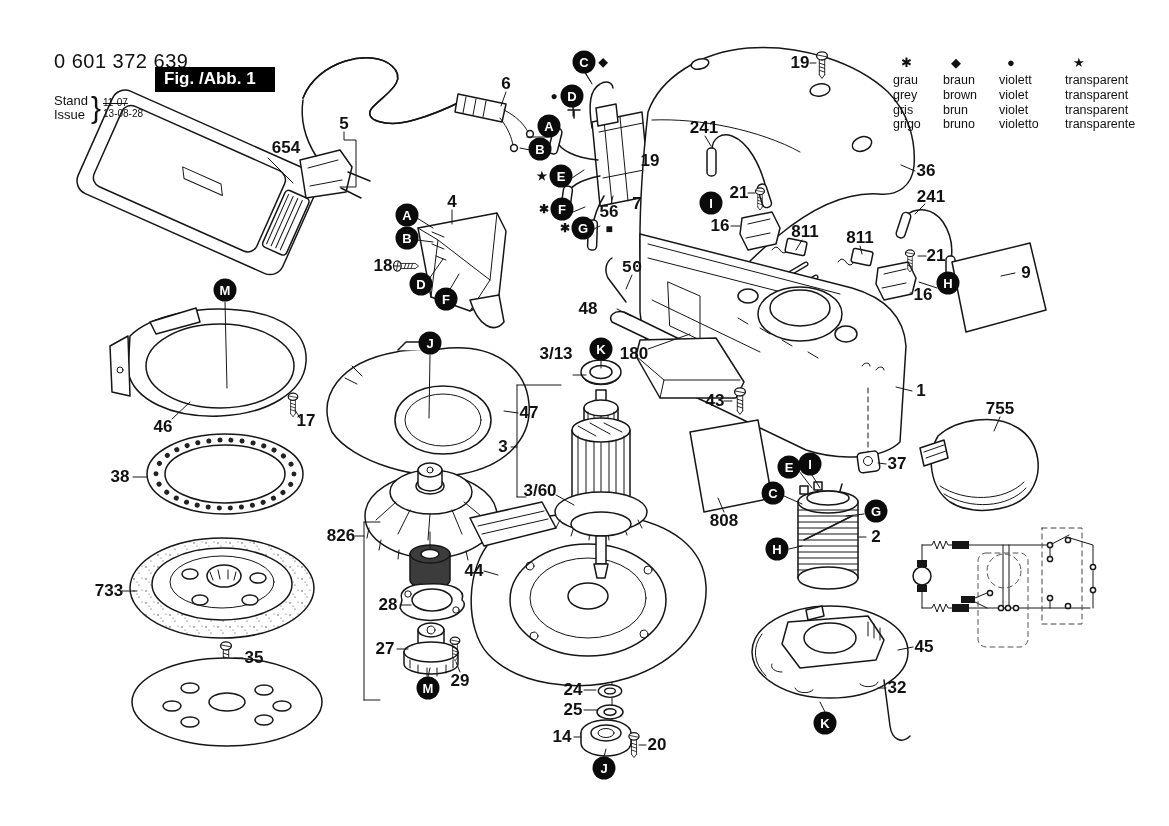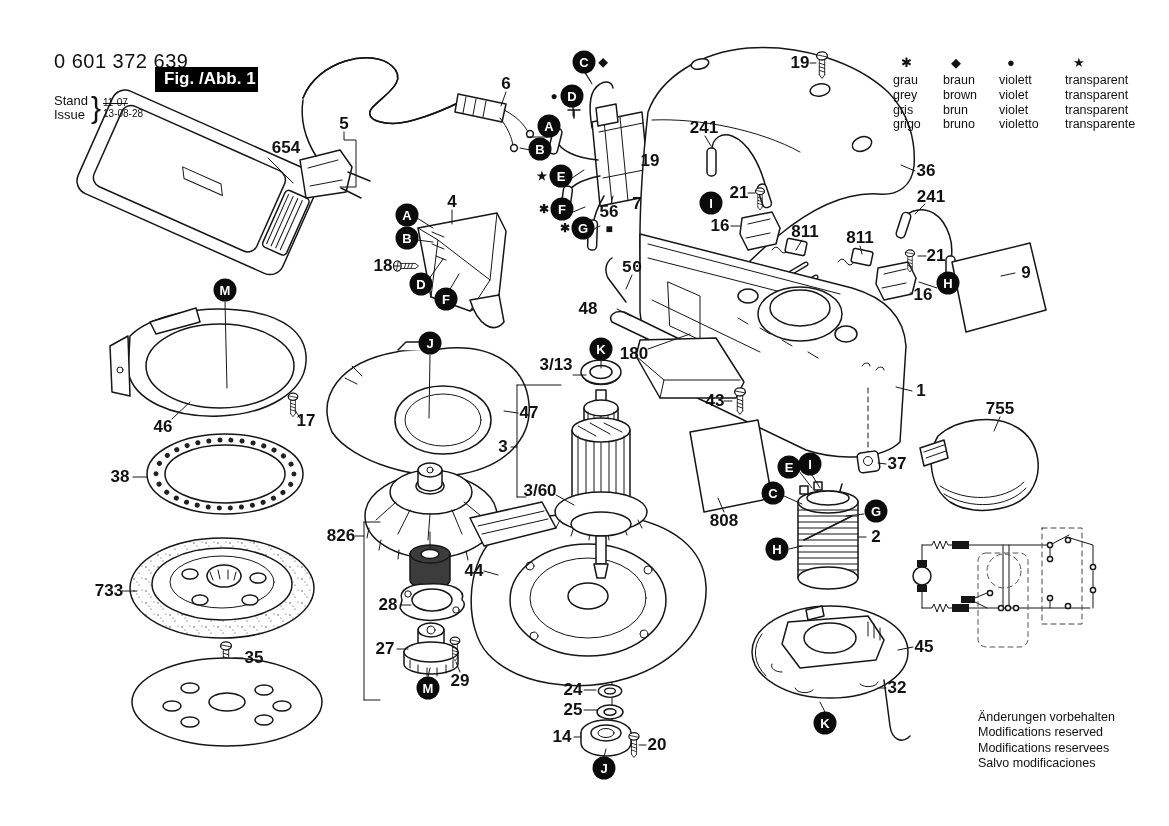--- a/index.html
+++ b/index.html
@@ -14,21 +14,21 @@
   .d{stroke-dasharray:5 4;}
   
   .docinfo{position:absolute;left:54px;top:50px;}
   .pn{font-size:20px;letter-spacing:0.5px;}
   .standrow{display:flex;align-items:center;margin-top:21px;}
   .sicol{font-size:13px;line-height:1.1;}
   .brace{font-size:30px;font-weight:400;margin:0 2px 0 3px;line-height:0.8;}
   .valcol{font-size:10px;line-height:1.1;}
   .struck{text-decoration:line-through;}
   .figbadge{position:absolute;left:155px;top:67px;background:#000;color:#fff;
-            font-weight:bold;font-size:17px;padding:2px 2px 3px 9px;}
+            font-weight:bold;font-size:17px;padding:2px 19px 3px 9px;}
   
   .legend{position:absolute;left:893px;top:55px;display:grid;
           grid-template-columns:50px 56px 66px 100px;font-size:12.5px;line-height:1.18;}
   .legend .sym{text-align:left;padding-left:8px;font-size:13px;height:18px;}
   .legend .w{white-space:nowrap;}
   
   .footer{position:absolute;left:978px;top:710px;font-size:12.5px;line-height:1.22;}
   
   .callout{position:absolute;transform:translate(-50%,-50%);font-weight:bold;font-size:17px;white-space:nowrap;}
   .marker{position:absolute;width:23px;height:23px;border-radius:50%;background:#0b0b0b;color:#fff;
@@ -499,26 +499,20 @@
     <div class="w">gris</div>
     <div class="w">brun</div>
     <div class="w">violet</div>
     <div class="w">transparent</div>
     <div class="w">grigo</div>
     <div class="w">bruno</div>
     <div class="w">violetto</div>
     <div class="w">transparente</div>
   </div>
 
-  <div class="footer">
-    <div>Änderungen vorbehalten</div>
-    <div>Modifications reserved</div>
-    <div>Modifications reservees</div>
-    <div>Salvo modificaciones</div>
-  </div>
 
   <div id="overlay">
       <span class="callout" style="left: 258px; top: 148px; margin-left: 28px;">654</span>
       <span class="callout" style="left: 344px; top: 124px;">5</span>
       <span class="callout" style="left: 506px; top: 84px;">6</span>
       <span class="callout" style="left: 452px; top: 202px;">4</span>
       <span class="callout" style="left: 383px; top: 266px;">18</span>
       <span class="callout" style="left: 650px; top: 161px;">19</span>
       <span class="callout" style="left: 800px; top: 63px;">19</span>
       <span class="callout" style="left: 637px; top: 204px;">7</span>
@@ -539,21 +533,21 @@
       <span class="callout" style="left: 715px; top: 401px;">43</span>
       <span class="callout" style="left: 921px; top: 391px;">1</span>
       <span class="callout" style="left: 1000px; top: 409px;">755</span>
       <span class="callout" style="left: 897px; top: 464px;">37</span>
       <span class="callout" style="left: 163px; top: 427px;">46</span>
       <span class="callout" style="left: 306px; top: 421px;">17</span>
       <span class="callout" style="left: 120px; top: 477px;">38</span>
       <span class="callout" style="left: 109px; top: 591px;">733</span>
       <span class="callout" style="left: 254px; top: 658px;">35</span>
       <span class="callout" style="left: 529px; top: 413px;">47</span>
-      <span class="callout" style="left: 556px; top: 365px;">3/13</span>
+      <span class="callout" style="left: 556px; top: 354px;">3/13</span>
       <span class="callout" style="left: 503px; top: 447px;">3</span>
       <span class="callout" style="left: 540px; top: 491px;">3/60</span>
       <span class="callout" style="left: 341px; top: 536px;">826</span>
       <span class="callout" style="left: 474px; top: 571px;">44</span>
       <span class="callout" style="left: 388px; top: 605px;">28</span>
       <span class="callout" style="left: 385px; top: 649px;">27</span>
       <span class="callout" style="left: 460px; top: 681px;">29</span>
       <span class="callout" style="left: 573px; top: 690px;">24</span>
       <span class="callout" style="left: 573px; top: 710px;">25</span>
       <span class="callout" style="left: 562px; top: 737px;">14</span>

